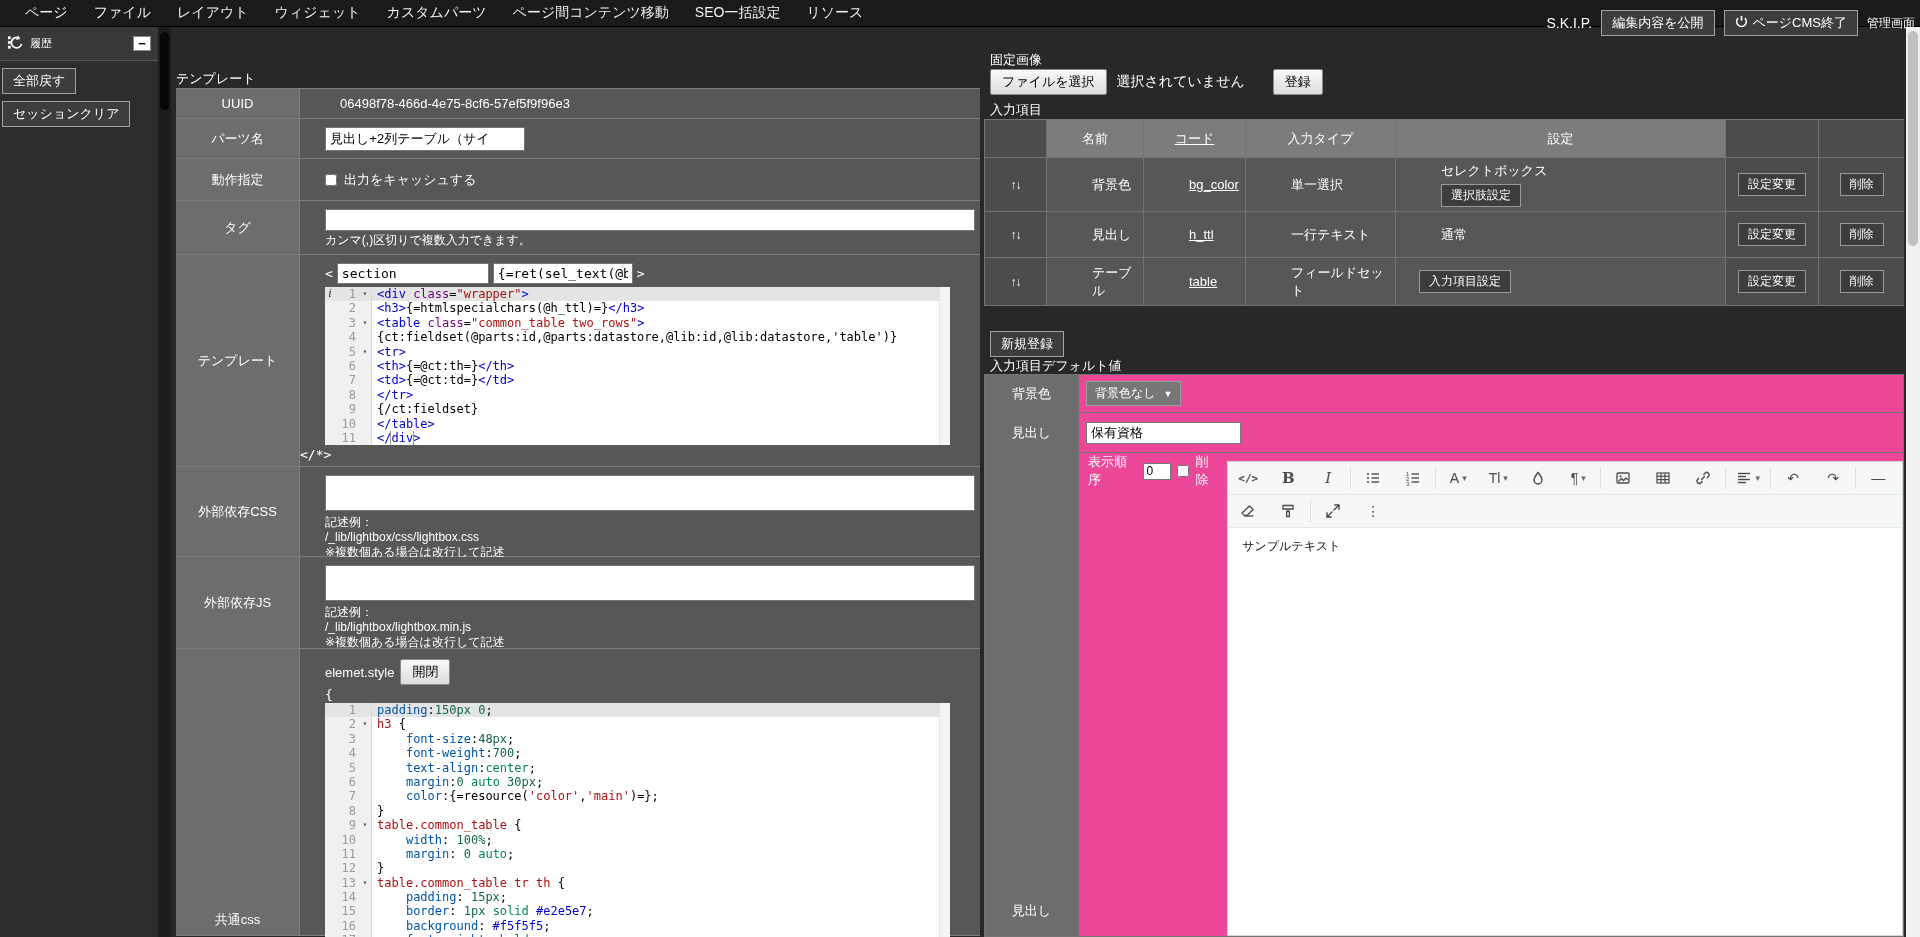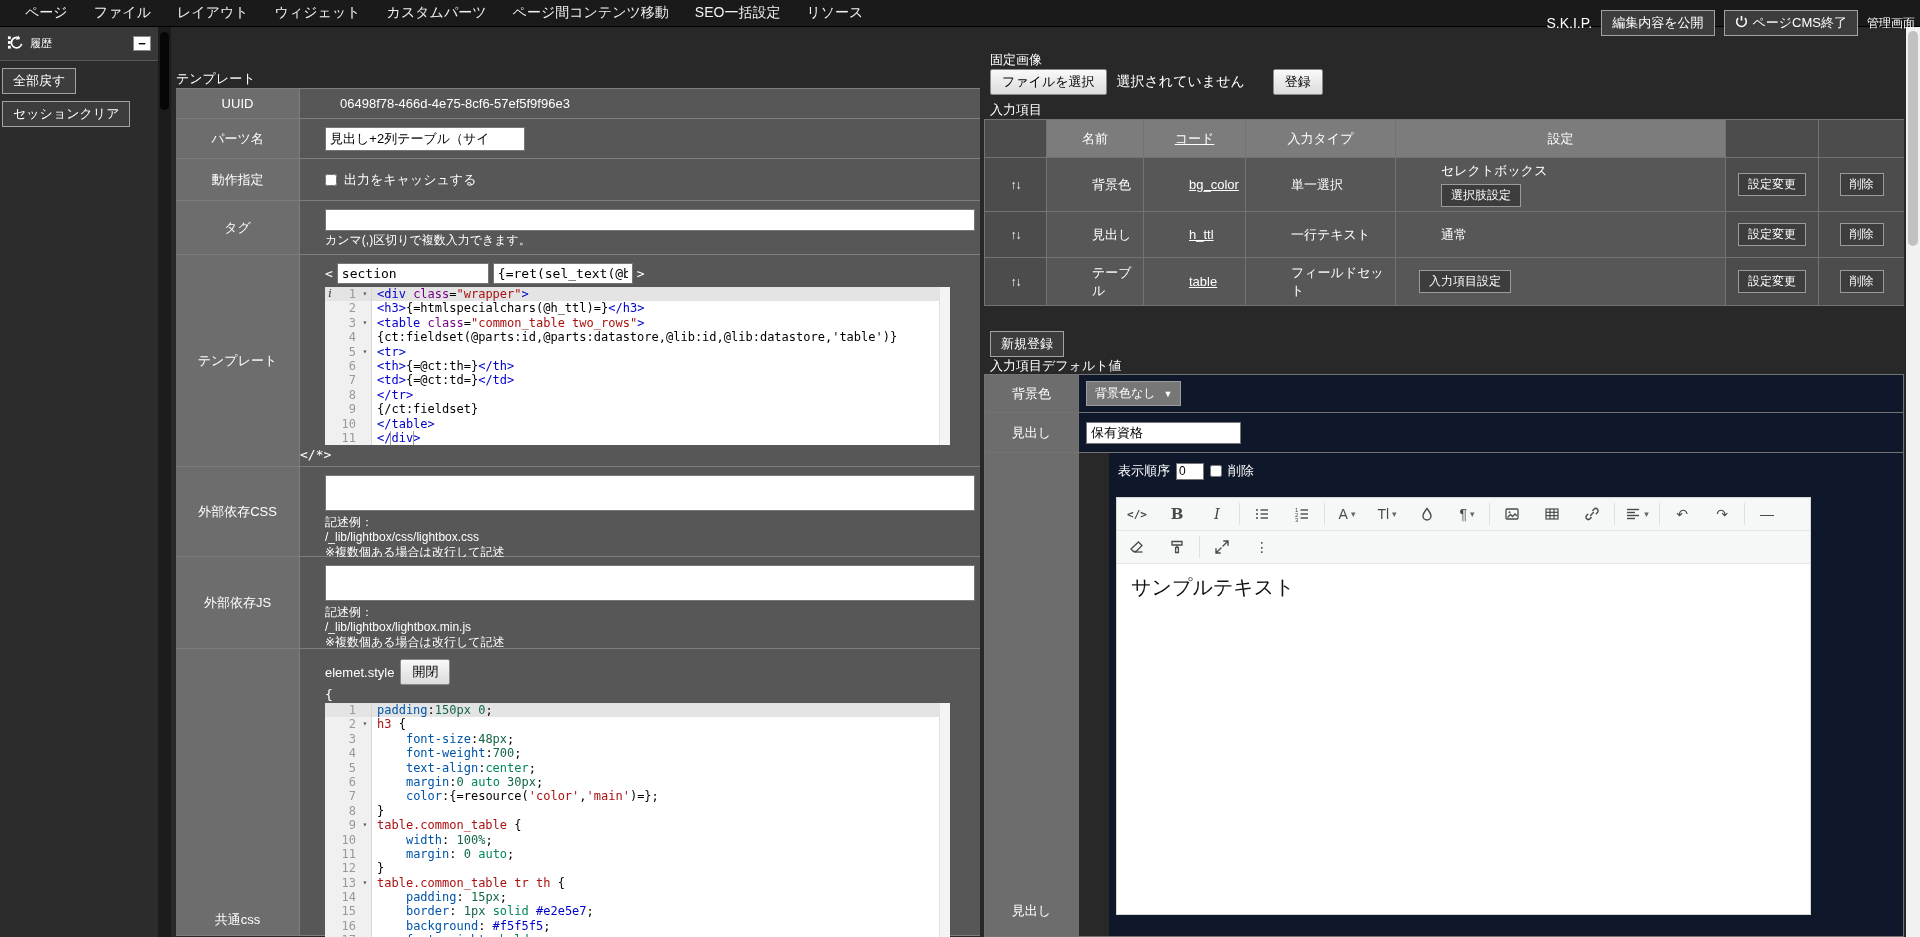--- a/index.html
+++ b/index.html
@@ -88,42 +88,42 @@
   .w-drag{width:62px;flex-shrink:0;} .w-name{width:97px;flex-shrink:0;} .w-code{width:102px;flex-shrink:0;text-decoration:underline;}
   .w-type{width:150px;flex-shrink:0;} .w-set{width:330px;flex-shrink:0;} .w-chg{width:93px;flex-shrink:0;} .w-del{width:85px;flex-shrink:0;}
   .h-head{height:38px;} .h-r1{height:54px;} .h-r2{height:46px;} .h-r3{height:48px;}
   .set-stack{flex-direction:column;align-items:flex-start;justify-content:center;gap:4px;}
   .drag-glyph{font-size:12px;letter-spacing:-1px;}
 
   .dtable{position:absolute;left:984px;top:374px;width:920px;bottom:0;border:1px solid #737373;border-bottom:none;display:flex;flex-direction:column;}
   .drow{display:flex;border-bottom:1px solid #737373;}
   .dlabel{width:94px;flex-shrink:0;background:#6d6d6d;border-right:1px solid #737373;
           display:flex;align-items:center;justify-content:center;}
-  .dvalue{flex:1;background:#0f172a;display:flex;align-items:center;min-width:0;}
+  .dvalue{flex:1;background:#ec4899;display:flex;align-items:center;min-width:0;}
   .d-r1{height:38px;} .d-r2{height:40px;}
   .d-r3{flex:1;} .d-r3 .dlabel{align-items:flex-end;padding-bottom:16px;}
-  .d-r3 .dvalue{flex-direction:column;align-items:stretch;margin-left:30px;}
+  .d-r3 .dvalue{flex-direction:row;align-items:stretch;}
   .gselect{display:inline-flex;align-items:center;gap:8px;background:#777;border:1px solid #9d9d9d;color:#fff;
            font-size:12px;padding:3px 8px;margin-left:7px;cursor:pointer;}
   .gselect .sel-arrow{font-size:9px;}
   .order-row{height:36px;display:flex;align-items:center;gap:6px;padding-left:9px;}
   .order-input{width:28px;height:17px;background:#fff;border:1px solid #767676;color:#000;font-size:12px;padding:0 2px;font-family:inherit;}
   input[type=checkbox]{width:12px;height:12px;margin:0;}
 
   
   .rte{width:695px;margin:8px 0 0 7px;background:#fff;border:1px solid #d4d7d7;}
   .rte-toolbar{display:flex;align-items:stretch;height:33px;background:#f6f8f8;border-bottom:1px solid #e3e7e7;}
   .rte-btn{width:40px;display:flex;align-items:center;justify-content:center;color:#4a4a4a;cursor:pointer;
            font-size:14px;flex-shrink:0;}
   .rte-sep{width:1px;background:#dde1e1;margin:5px 2px;flex-shrink:0;}
   .glyph-mono{font-family:"DejaVu Sans Mono",monospace;font-size:11px;font-weight:bold;}
   .glyph-b{font-family:"DejaVu Serif",serif;font-weight:bold;font-size:15px;}
   .glyph-i{font-family:"DejaVu Serif",serif;font-style:italic;font-size:15px;}
   .dd::after{content:"▾";font-size:9px;margin-left:3px;color:#666;}
-  .rte-content{height:350px;padding:10px 14px;color:#111;font-size:20px;background:#fff;}
+  .rte-content{height:350px;padding:10px 14px;color:#111;font-size:12px;background:#fff;}
   .rte svg{display:block;}
 
   .file-row{display:flex;align-items:center;gap:10px;}
   .nofile{font-size:14px;}
 </style>
 </head>
 <body>
 
 <div class="screen">
 

